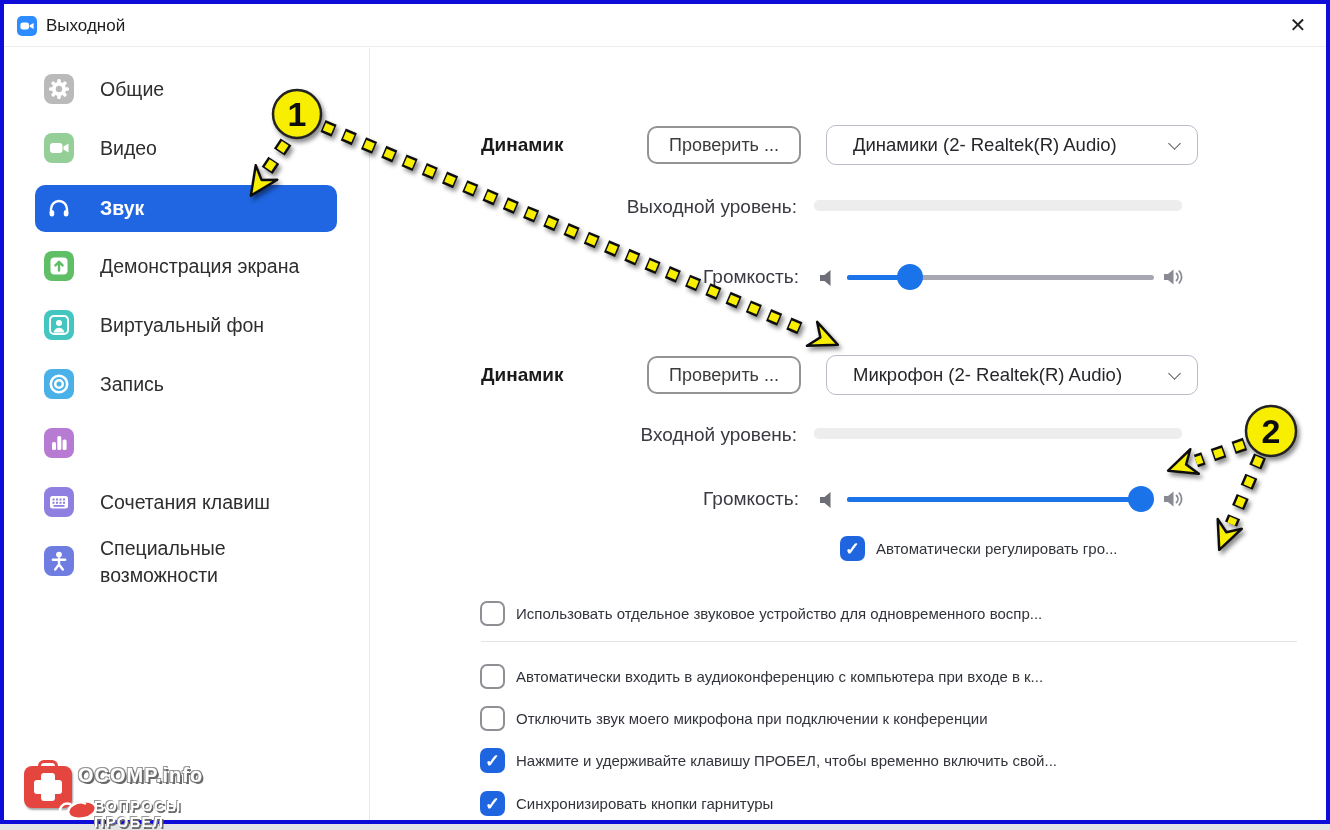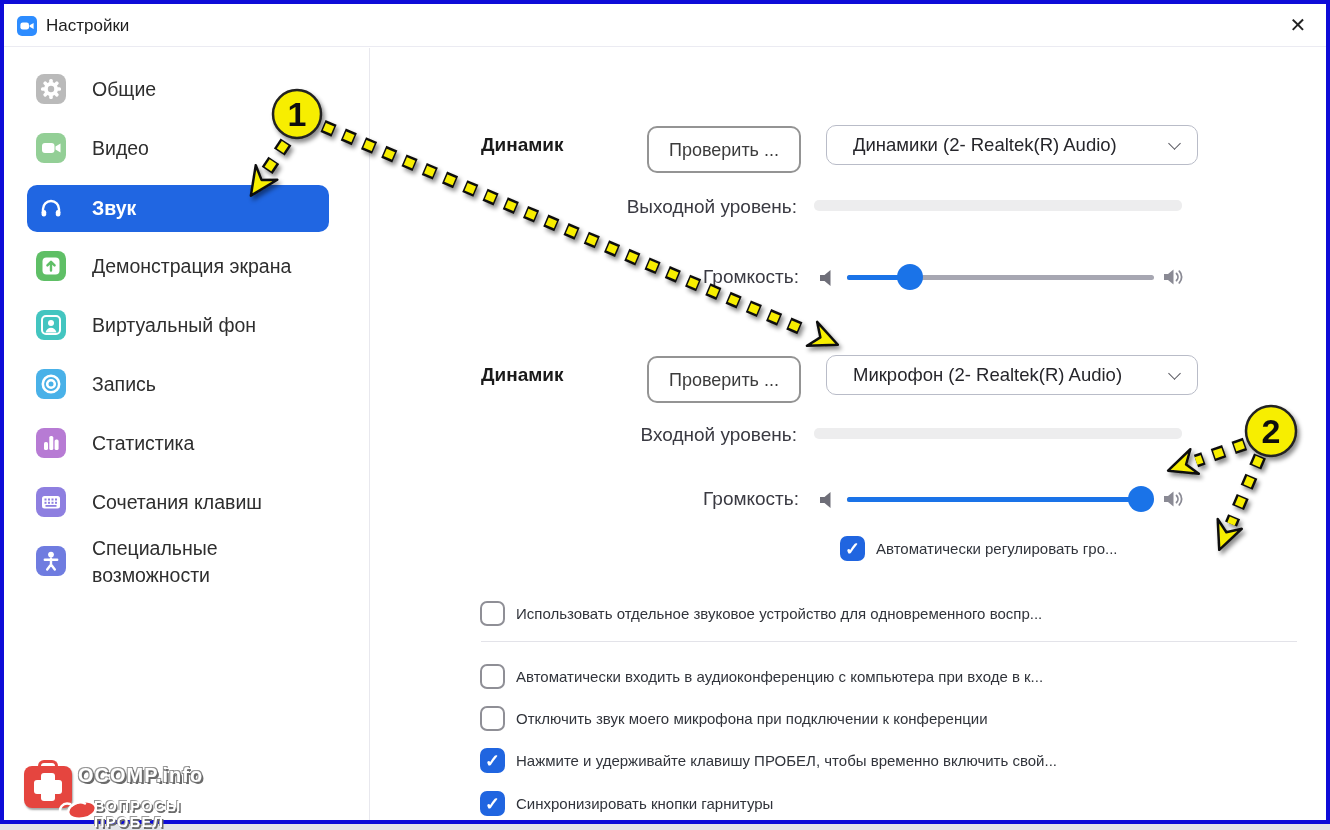--- a/index.html
+++ b/index.html
@@ -14,39 +14,39 @@
               border-bottom:1px solid #ebebf2; }
   .zoom-app-icon { position:absolute; left:13px; top:12px; width:20px; height:20px;
                    border-radius:5px; background:#2d8cff; }
   .win-title { position:absolute; left:42px; top:0; line-height:43px; font-size:17px; color:#1c1c1c; }
   .close-btn { position:absolute; right:8px; top:0; width:40px; height:43px; text-align:center;
                line-height:43px; font-size:20px; color:#222; cursor:pointer; }
 
   
   .sidebar { position:absolute; left:0; top:44px; width:366px; bottom:0;
              border-right:1px solid #e8e8ee; background:#fff; }
-  .side-item { position:absolute; left:4px; width:360px; height:47px; cursor:pointer;padding-left:8px; }
+  .side-item { position:absolute; left:12px; width:360px; height:47px; cursor:pointer;padding-left:8px; }
   .side-item .s-icon { position:absolute; left:28px; top:8px; width:30px; height:30px; border-radius:8px; }
   .side-item .s-label { position:absolute; left:84px; top:0; line-height:47px; font-size:19.5px; color:#2e2e2e; white-space:nowrap; }
   .side-item.on { }
   .side-item.on .pill { position:absolute; left:19px; top:0; width:302px; height:47px;
                         border-radius:10px; background:#2066e2; }
   .side-item.on .s-label { color:#fff; font-weight:bold; }
   .side-item.two-line { height:76px; }
   .side-item.two-line .s-label { line-height:27px; top:11px; }
   .side-item.two-line .s-icon { top:22px; }
   .s-icon svg { position:absolute; left:0; top:0; }
 
   
   .main { position:absolute; left:371px; top:44px; right:4px; bottom:4px; background:#fff; }
   .abs { position:absolute; }
   .sec-label { font-size:19px; font-weight:bold; color:#1a1a1a; white-space:nowrap; }
   .row-label { font-size:19px; color:#3a3a42; text-align:right; white-space:nowrap; }
 
-  .test-btn { position:absolute; width:154px; height:47px; border:2px solid #949494; border-radius:10px;
+  .test-btn { position:absolute; width:154px; height:38px; border:2px solid #949494; border-radius:10px;
               background:#fff; font-size:18px; color:#3c3c3c; text-align:center; line-height:34px; cursor:pointer;
               font-family:"Liberation Sans", sans-serif; }
   .select { position:absolute; width:372px; height:40px; border:1.5px solid #b9bcc8; border-radius:10px;
             background:#fff; font-size:18.5px; color:#26262b; line-height:37px; padding-left:26px; cursor:pointer; }
   .select .chev { position:absolute; right:18px; top:13px; width:9px; height:9px;
                   border-right:1.8px solid #55555d; border-bottom:1.8px solid #55555d;
                   transform:rotate(45deg); }
 
   .level-bar { position:absolute; width:368px; height:11px; border-radius:5px; background:#ededee; }
 
@@ -88,21 +88,21 @@
 
 <div class="frame">
 
   <div class="titlebar">
     <div class="zoom-app-icon">
       <svg width="20" height="20" viewBox="0 0 20 20">
         <rect x="3.4" y="6.4" width="8.6" height="7.2" rx="2.4" fill="#fff"></rect>
         <path d="M12.6 9.2l4-2.3v6.2l-4-2.3z" fill="#fff"></path>
       </svg>
     </div>
-    <div class="win-title">Настройки</div>
+    <div class="win-title">Выходной</div>
     <div class="close-btn">✕</div>
   </div>
 
   <div class="sidebar">
 
     <div class="side-item" style="top:18px">
       <span class="s-icon" style="background:#bababa">
         <svg width="30" height="30" viewBox="0 0 30 30">
           <g fill="#fff">
             <circle cx="15" cy="15" r="7"></circle>
@@ -177,21 +177,20 @@
     </div>
 
     <div class="side-item" style="top:372px">
       <span class="s-icon" style="background:#b77bd4">
         <svg width="30" height="30" viewBox="0 0 30 30">
           <rect x="8" y="14" width="4" height="8" rx="1.6" fill="#fff"></rect>
           <rect x="13.3" y="8" width="4" height="14" rx="1.6" fill="#fff"></rect>
           <rect x="18.6" y="11.5" width="4" height="10.5" rx="1.6" fill="#fff"></rect>
         </svg>
       </span>
-      <span class="s-label">Статистика</span>
     </div>
 
     <div class="side-item" style="top:431px">
       <span class="s-icon" style="background:#8e7fe0">
         <svg width="30" height="30" viewBox="0 0 30 30">
           <rect x="6" y="9" width="18" height="12.5" rx="2.5" fill="#fff"></rect>
           <g fill="#8e7fe0">
             <rect x="8.5" y="11.5" width="2" height="2"></rect>
               <rect x="12" y="11.5" width="2" height="2"></rect>
             <rect x="15.5" y="11.5" width="2" height="2"></rect>

